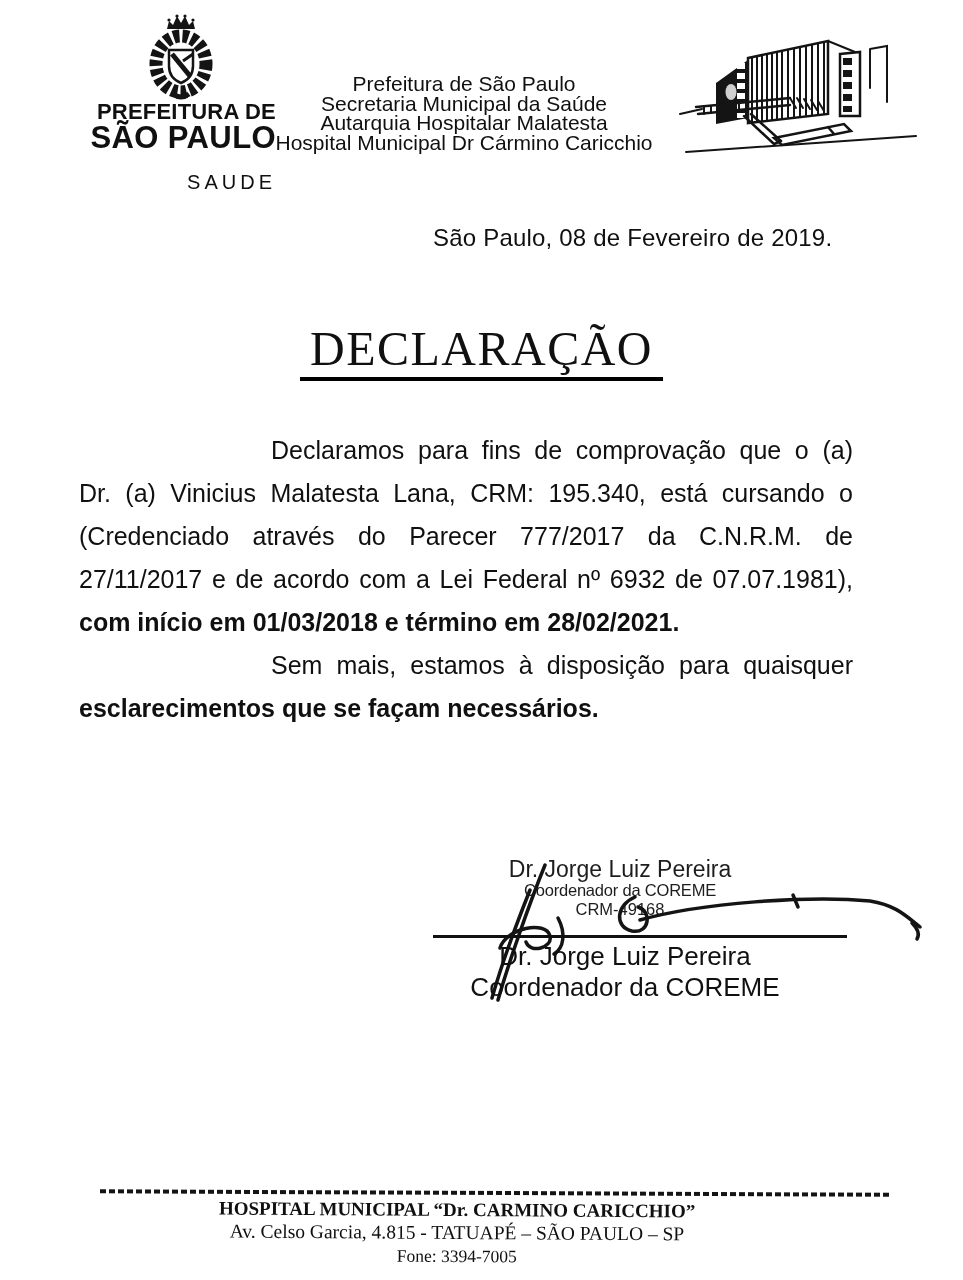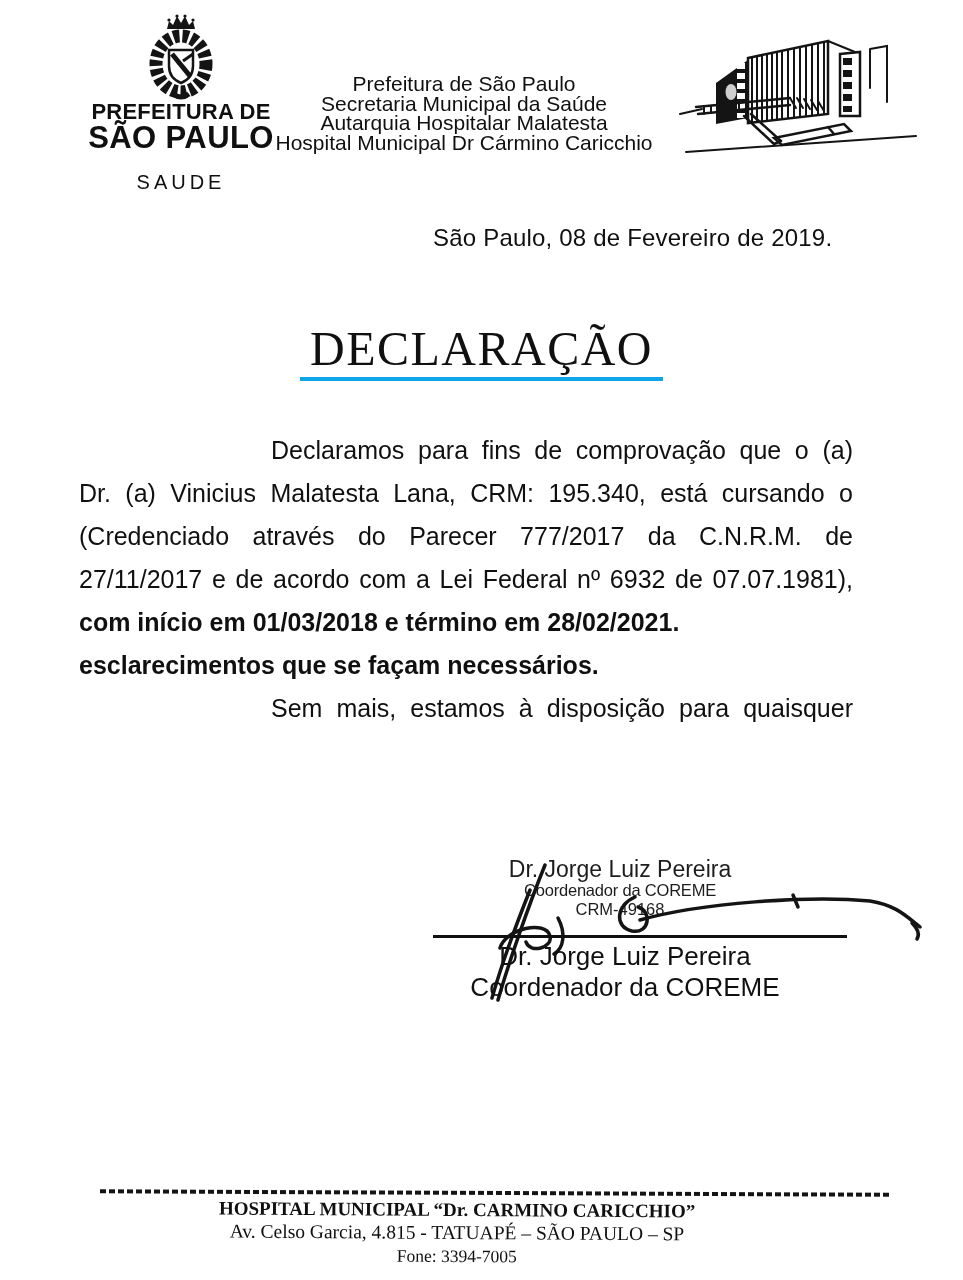--- a/index.html
+++ b/index.html
@@ -1,33 +1,33 @@
 <!DOCTYPE html>
 <html><head>
 <meta charset="utf-8">
 <style>
   html,body{margin:0;padding:0;background:#e8e8e8;}
   .page{position:relative;width:963px;height:1280px;background:#ffffff;
         font-family:"Liberation Sans",sans-serif;color:#101010;overflow:hidden;}
 
   
-  .logo{position:absolute;left:86px;top:12px;width:190px;text-align:center;}
+  .logo{position:absolute;left:86px;top:12px;width:190px;text-align:right;}
   .crest{display:block;margin:0 auto;width:84px;height:88px;}
   .logo-l1{font-weight:700;font-size:22px;letter-spacing:.2px;line-height:22px;margin-top:1px;}
   .logo-l2{font-weight:700;font-size:31px;letter-spacing:.4px;line-height:30px;}
   .logo-l3{font-weight:400;font-size:20px;letter-spacing:4px;margin-top:18px;}
   .org{position:absolute;left:268px;top:74px;width:392px;text-align:center;
        font-size:21px;line-height:19.5px;}
   .building{position:absolute;left:678px;top:30px;width:242px;height:138px;}
 
   
   .dateline{position:absolute;left:433px;top:224px;font-size:24px;letter-spacing:.2px;}
   .title-wrap{position:absolute;left:0;top:321px;width:100%;text-align:center;}
   .title{font-family:"Liberation Serif",serif;font-size:48px;letter-spacing:1.5px;
-         display:inline-block;border-bottom:4px solid #0ea5e9;padding:0 10px 1px;}
+         display:inline-block;border-bottom:4px solid #000000;padding:0 10px 1px;}
 
   
   .body-text{position:absolute;left:79px;top:429px;width:774px;
              font-size:25px;line-height:43px;}
   .bline{text-align:justify;text-align-last:justify;}
   .bline.indent{padding-left:192px;}
   .bline.end{text-align-last:left;font-weight:bold;}
 
   
   .stamp{position:absolute;left:480px;top:857px;width:280px;text-align:center;
@@ -159,22 +159,22 @@
   <div class="title-wrap">
     <span class="title">DECLARAÇÃO</span>
   </div>
 
   <div class="body-text">
     <div class="bline indent">Declaramos para fins de comprovação que o (a)</div>
     <div class="bline">Dr. (a) Vinicius Malatesta Lana, CRM: 195.340, está cursando o</div>
     <div class="bline">(Credenciado através do Parecer 777/2017 da C.N.R.M. de</div>
     <div class="bline">27/11/2017 e de acordo com a Lei Federal nº 6932 de 07.07.1981),</div>
     <div class="bline end">com início em 01/03/2018 e término em 28/02/2021.</div>
+    <div class="bline indent">Sem mais, estamos à disposição para quaisquer</div>
     <div class="bline end">esclarecimentos que se façam necessários.</div>
-    <div class="bline indent">Sem mais, estamos à disposição para quaisquer</div>
   </div>
 
   <div class="stamp">
     <div class="stamp-name">Dr. Jorge Luiz Pereira</div>
     <div class="stamp-role">Coordenador da COREME</div>
     <div class="stamp-crm">CRM-49168</div>
   </div>
 
   <svg class="scrawl" viewBox="0 0 510 165">
     <g class="ink" stroke-width="3.5">

